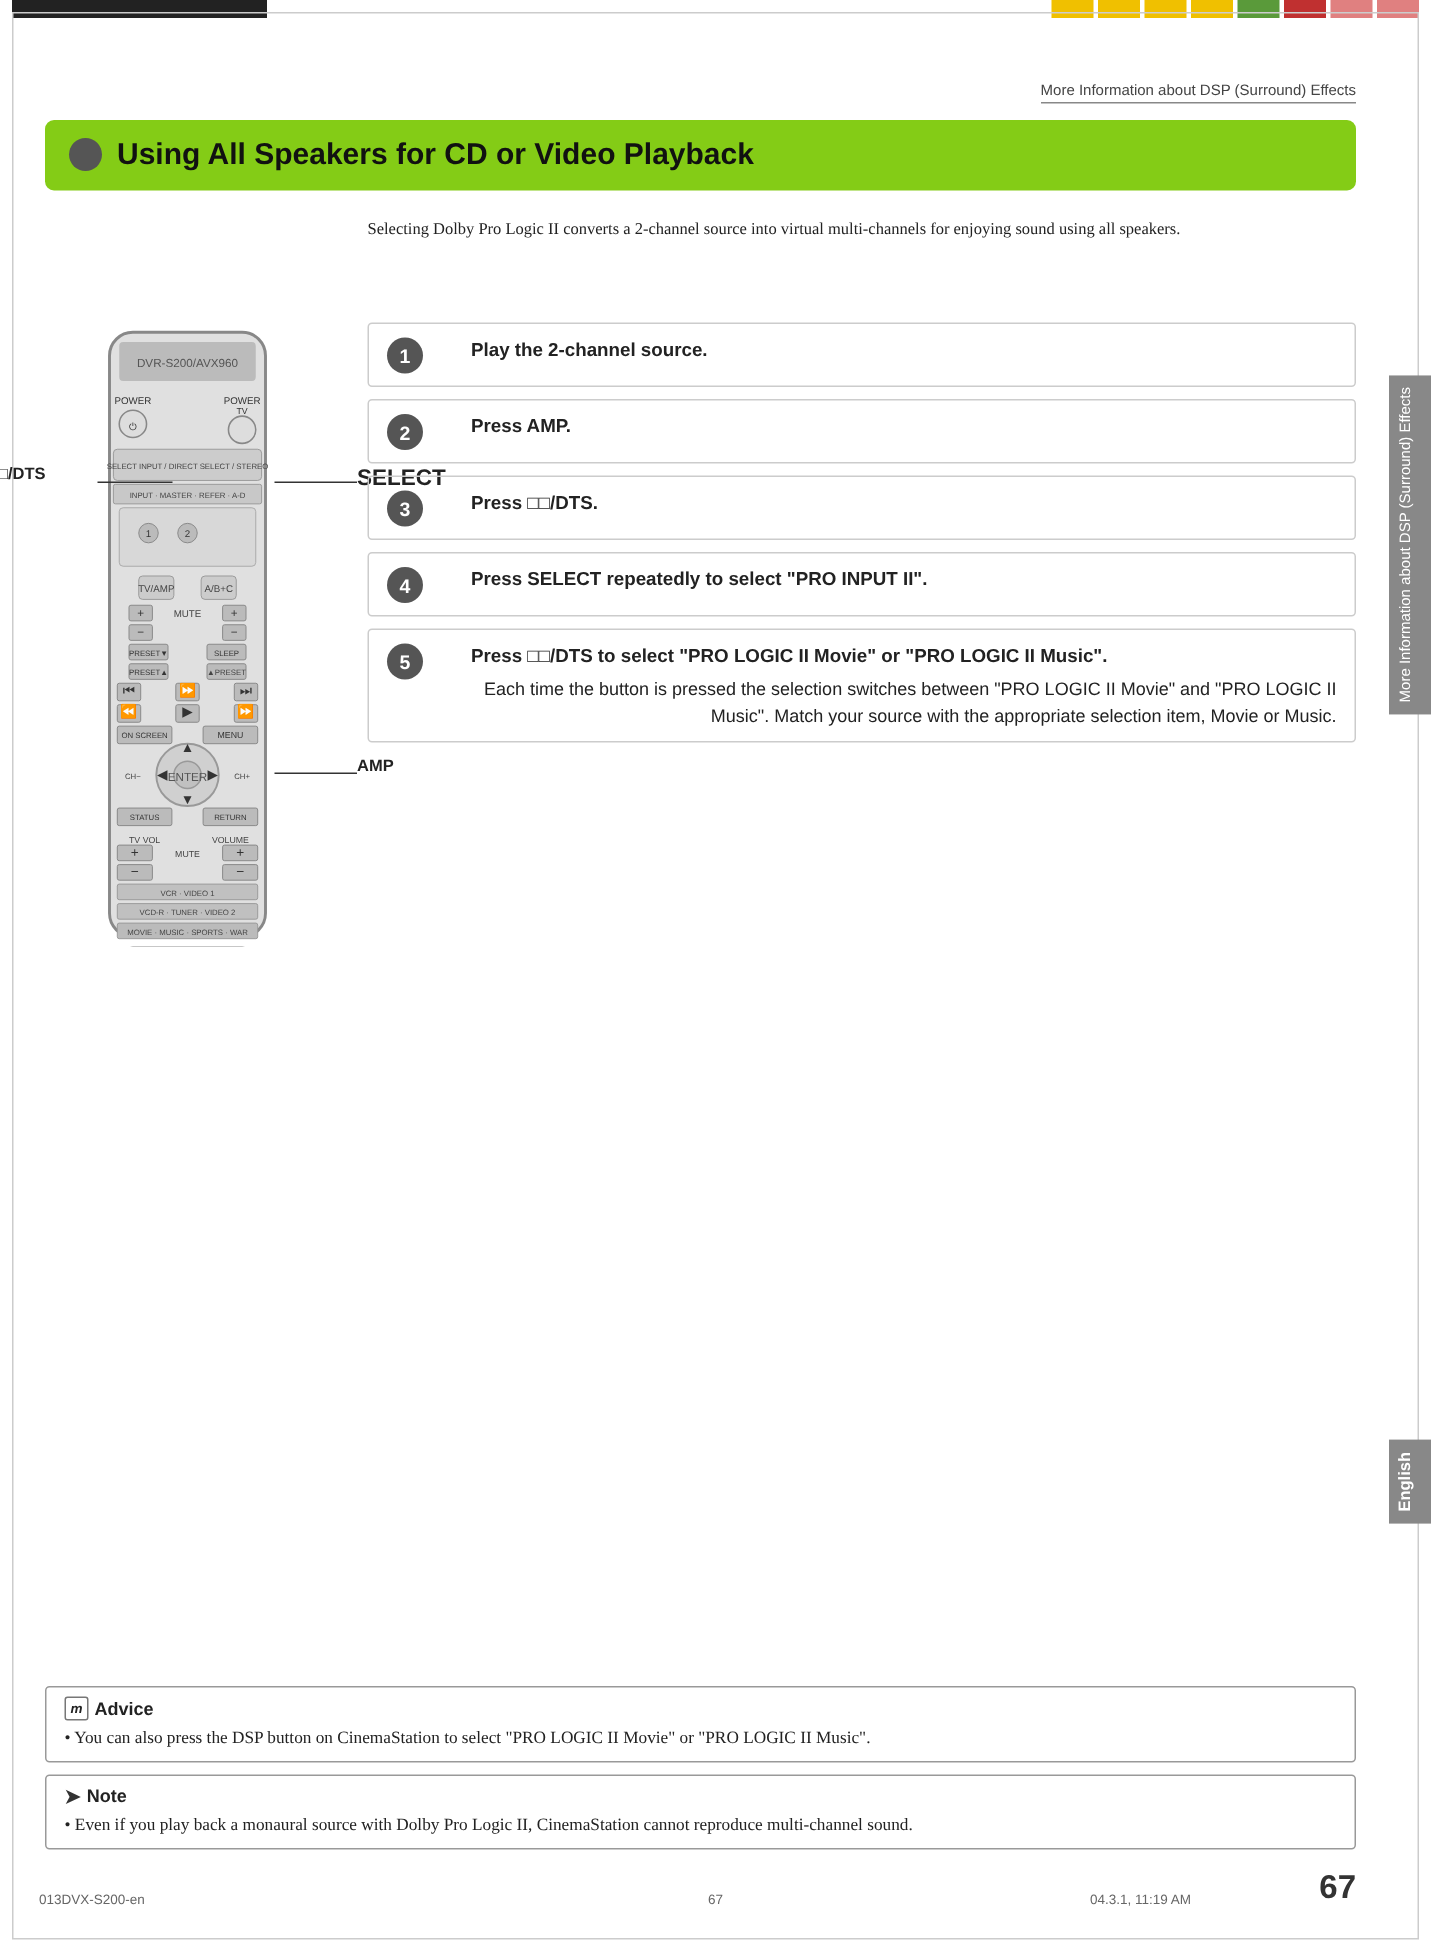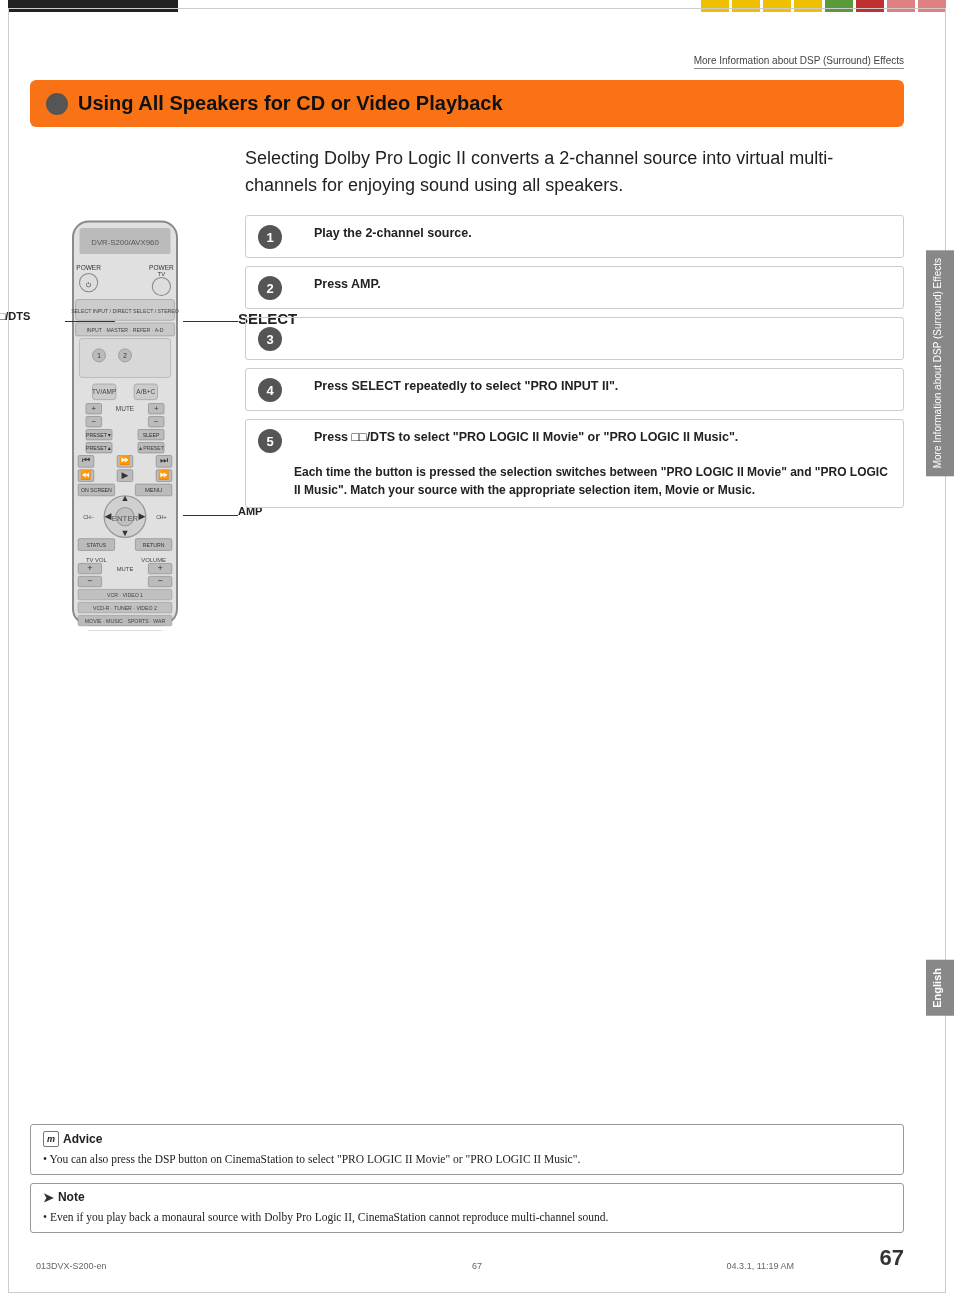--- a/index.html
+++ b/index.html
@@ -85,25 +85,25 @@
       border-bottom: 1px solid #888;
       padding-bottom: 2px;
     }
 
     
     .title-section {
       position: absolute;
       top: 80px;
       left: 30px;
       right: 50px;
-      background: #f97316;
+      background: #84cc16;
       border-radius: 6px;
       padding: 12px 20px 12px 16px;
       display: flex;
-      align-items: flex-end;
+      align-items: flex-start;
       gap: 10px;
     }
     .title-circle {
       width: 22px; height: 22px;
       background: #555;
       border-radius: 50%;
       flex-shrink: 0;
     }
     .title-text {
       font-size: 20px;
@@ -117,22 +117,23 @@
       top: 145px;
       left: 30px;
       right: 50px;
     }
 
     .intro-text {
       position: absolute;
       top: 0;
       left: 215px;
       right: 0;
-      font-size: 18px;
+      font-size: 11px;
       line-height: 1.5;
+      font-family: Liberation Serif, serif;
     }
 
     
     .remote-area {
       position: absolute;
       top: 70px;
       left: 0;
       width: 200px;
     }
     .remote-label-dts {
@@ -192,23 +193,24 @@
     .step-content {
       flex: 1;
       font-size: 12.5px;
       line-height: 1.5;
     }
     .step-content .main-line {
       font-weight: bold;
       padding-left: 20px;
     }
     .step-content .sub-line {
-      font-weight: bold;
+      font-weight: normal;
       font-size: 12px;
-      margin-top: 16px;
+      margin-top: 3px;
+      text-align: right;
     }
 
     
     .bottom-section {
       position: absolute;
       bottom: 60px;
       left: 30px;
       right: 50px;
     }
     .advice-box {
@@ -258,21 +260,21 @@
       position: absolute;
       bottom: 30px;
       right: 50px;
       font-size: 22px;
       font-weight: bold;
       color: #333;
     }
     .footer-left {
       position: absolute;
       bottom: 30px;
-      left: 36px;
+      left: 26px;
       font-size: 9px;
       color: #666;
     }
     .footer-center {
       position: absolute;
       bottom: 30px;
       left: 50%;
       transform: translateX(-50%);
       font-size: 9px;
       color: #666;
@@ -499,20 +501,23 @@
       </div>
       <div class="step-content">
         <div class="main-line">Press AMP.</div>
       </div>
     </div>
 
     <div class="step">
       <div class="step-num">
         <span>3</span>
       </div>
+      <div class="step-content">
+        <div class="main-line">Press □□/DTS.</div>
+      </div>
     </div>
 
     <div class="step">
       <div class="step-num">
         <span>4</span>
       </div>
       <div class="step-content">
         <div class="main-line">Press SELECT repeatedly to select "PRO INPUT II".</div>
       </div>
     </div>

